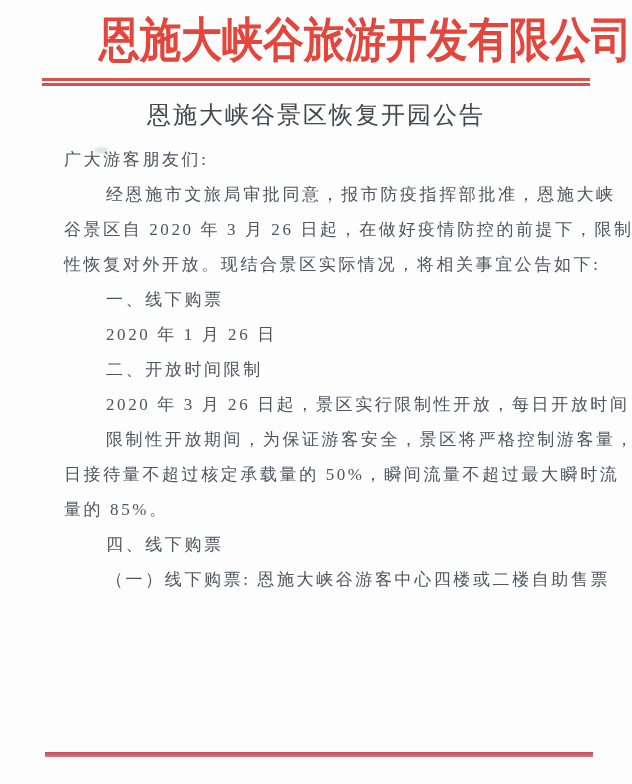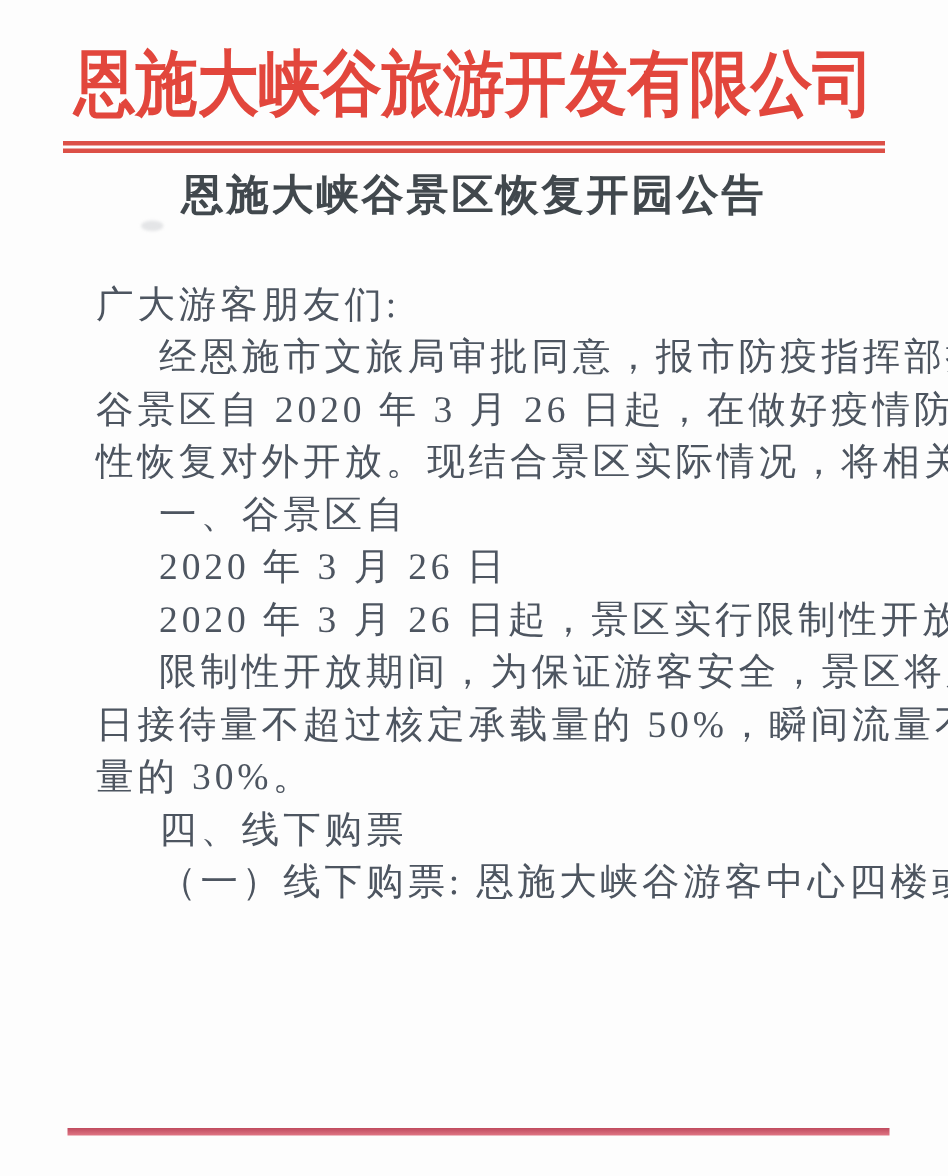--- a/index.html
+++ b/index.html
@@ -16,22 +16,22 @@
     font-family:"Liberation Serif","DejaVu Serif",serif;
   }
   .page{
     position:relative;
     width:632px;height:784px;
     background:#fdfdfd;
     overflow:hidden;
   }
   
   .company{
-    padding-top:28px;
-    text-align:center;
+    padding-top:12px;
+    text-align:right;
     white-space:nowrap;
   }
   .company-inner{
     display:inline-block;
     font-size:41px;
     font-weight:700;
     color:var(--company-red);
     line-height:1.2;
     letter-spacing:0px;
     transform:scaleY(1.16);
@@ -41,30 +41,30 @@
     width:548px;
     margin:17px auto 0 auto;
   }
   .dl-a{height:3px;background:var(--rule-red);}
   .dl-gap{height:2px;background:transparent;}
   .dl-b{height:3px;background:var(--rule-red);}
   
   .doc-title{
     margin-top:14px;
     text-align:center;
-    font-size:28px;
-    font-weight:700;
+    font-size:24px;
+    font-weight:400;
     letter-spacing:2px;
     line-height:30px;
     color:var(--title-text);
   }
   
   .body-text{
-    margin:40px 58px 0 64px;
-    font-size:25px;
+    margin:12px 58px 0 64px;
+    font-size:17px;
     line-height:35px;
     letter-spacing:2.6px;
     color:var(--body-text);
   }
   .body-line{white-space:nowrap;}
   .indent{text-indent:42px;}
   
   .footer-line{
     position:absolute;
     left:45px;
@@ -102,25 +102,26 @@
 
   <div class="doc-title">恩施大峡谷景区恢复开园公告</div>
 
   <div class="smudge"></div>
 
   <div class="body-text">
     <div class="body-line">广大游客朋友们:</div>
     <div class="body-line indent">经恩施市文旅局审批同意，报市防疫指挥部批准，恩施大峡</div>
     <div class="body-line">谷景区自 2020 年 3 月 26 日起，在做好疫情防控的前提下，限制</div>
     <div class="body-line">性恢复对外开放。现结合景区实际情况，将相关事宜公告如下:</div>
-    <div class="body-line indent">一、谷景区自</div>
-    <div class="body-line indent">2020 年 3 月 26 日</div>
+    <div class="body-line indent">一、线下购票</div>
+    <div class="body-line indent">2020 年 1 月 26 日</div>
+    <div class="body-line indent">二、开放时间限制</div>
     <div class="body-line indent">2020 年 3 月 26 日起，景区实行限制性开放，每日开放时间</div>
     <div class="body-line indent">限制性开放期间，为保证游客安全，景区将严格控制游客量，</div>
     <div class="body-line">日接待量不超过核定承载量的 50%，瞬间流量不超过最大瞬时流</div>
-    <div class="body-line">量的 30%。</div>
+    <div class="body-line">量的 85%。</div>
     <div class="body-line indent">四、线下购票</div>
     <div class="body-line indent">（一）线下购票: 恩施大峡谷游客中心四楼或二楼自助售票</div>
   </div>
 
   <div class="footer-line"></div>
 
 </div>
 
 </body></html>

